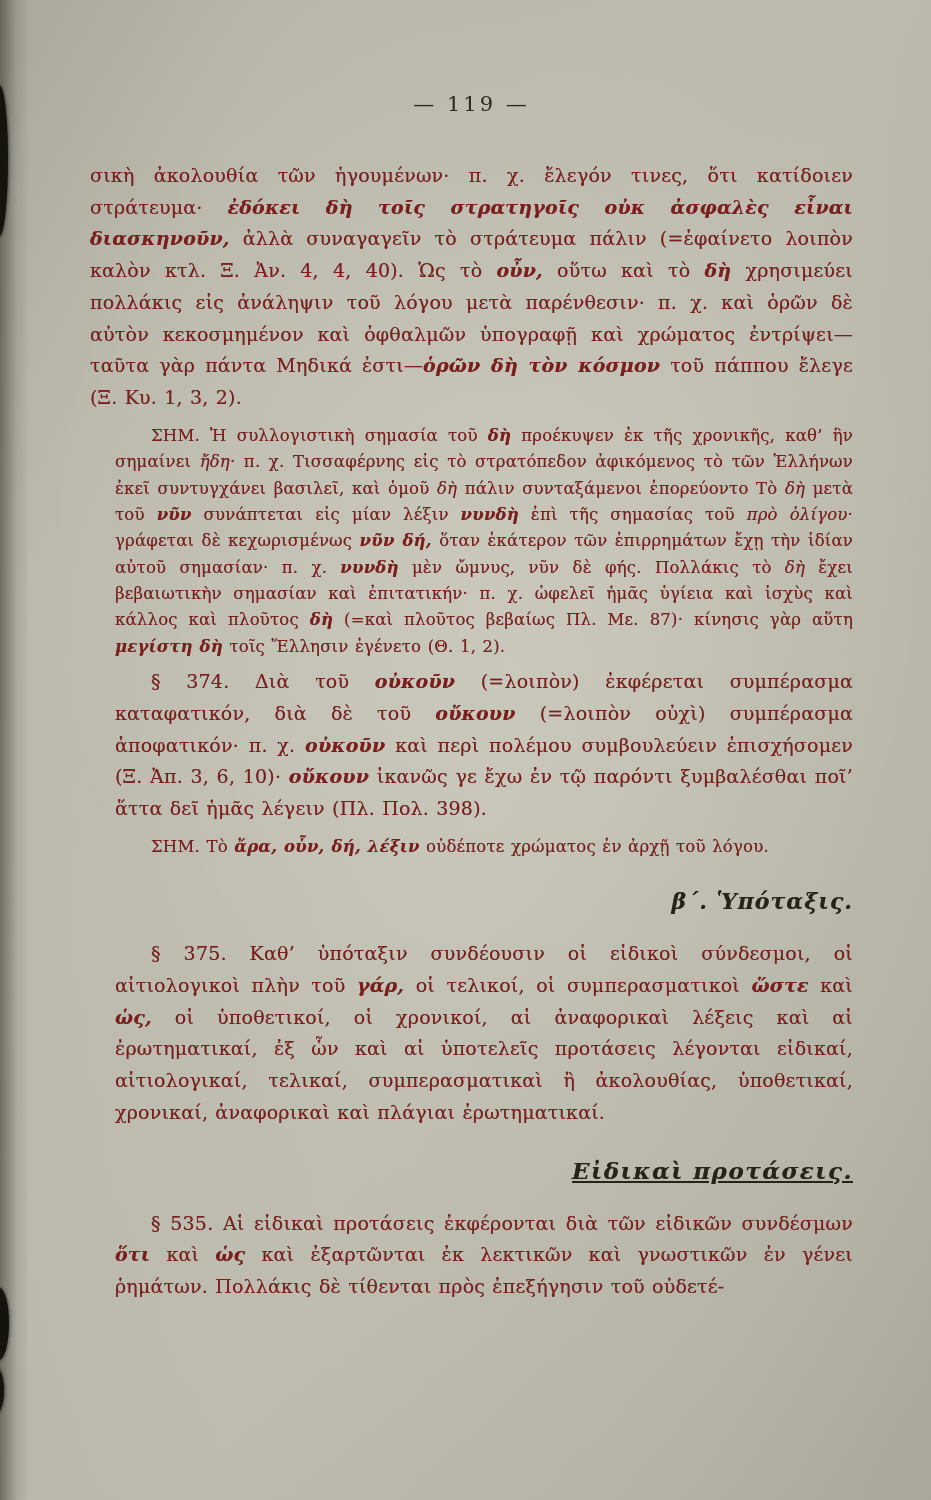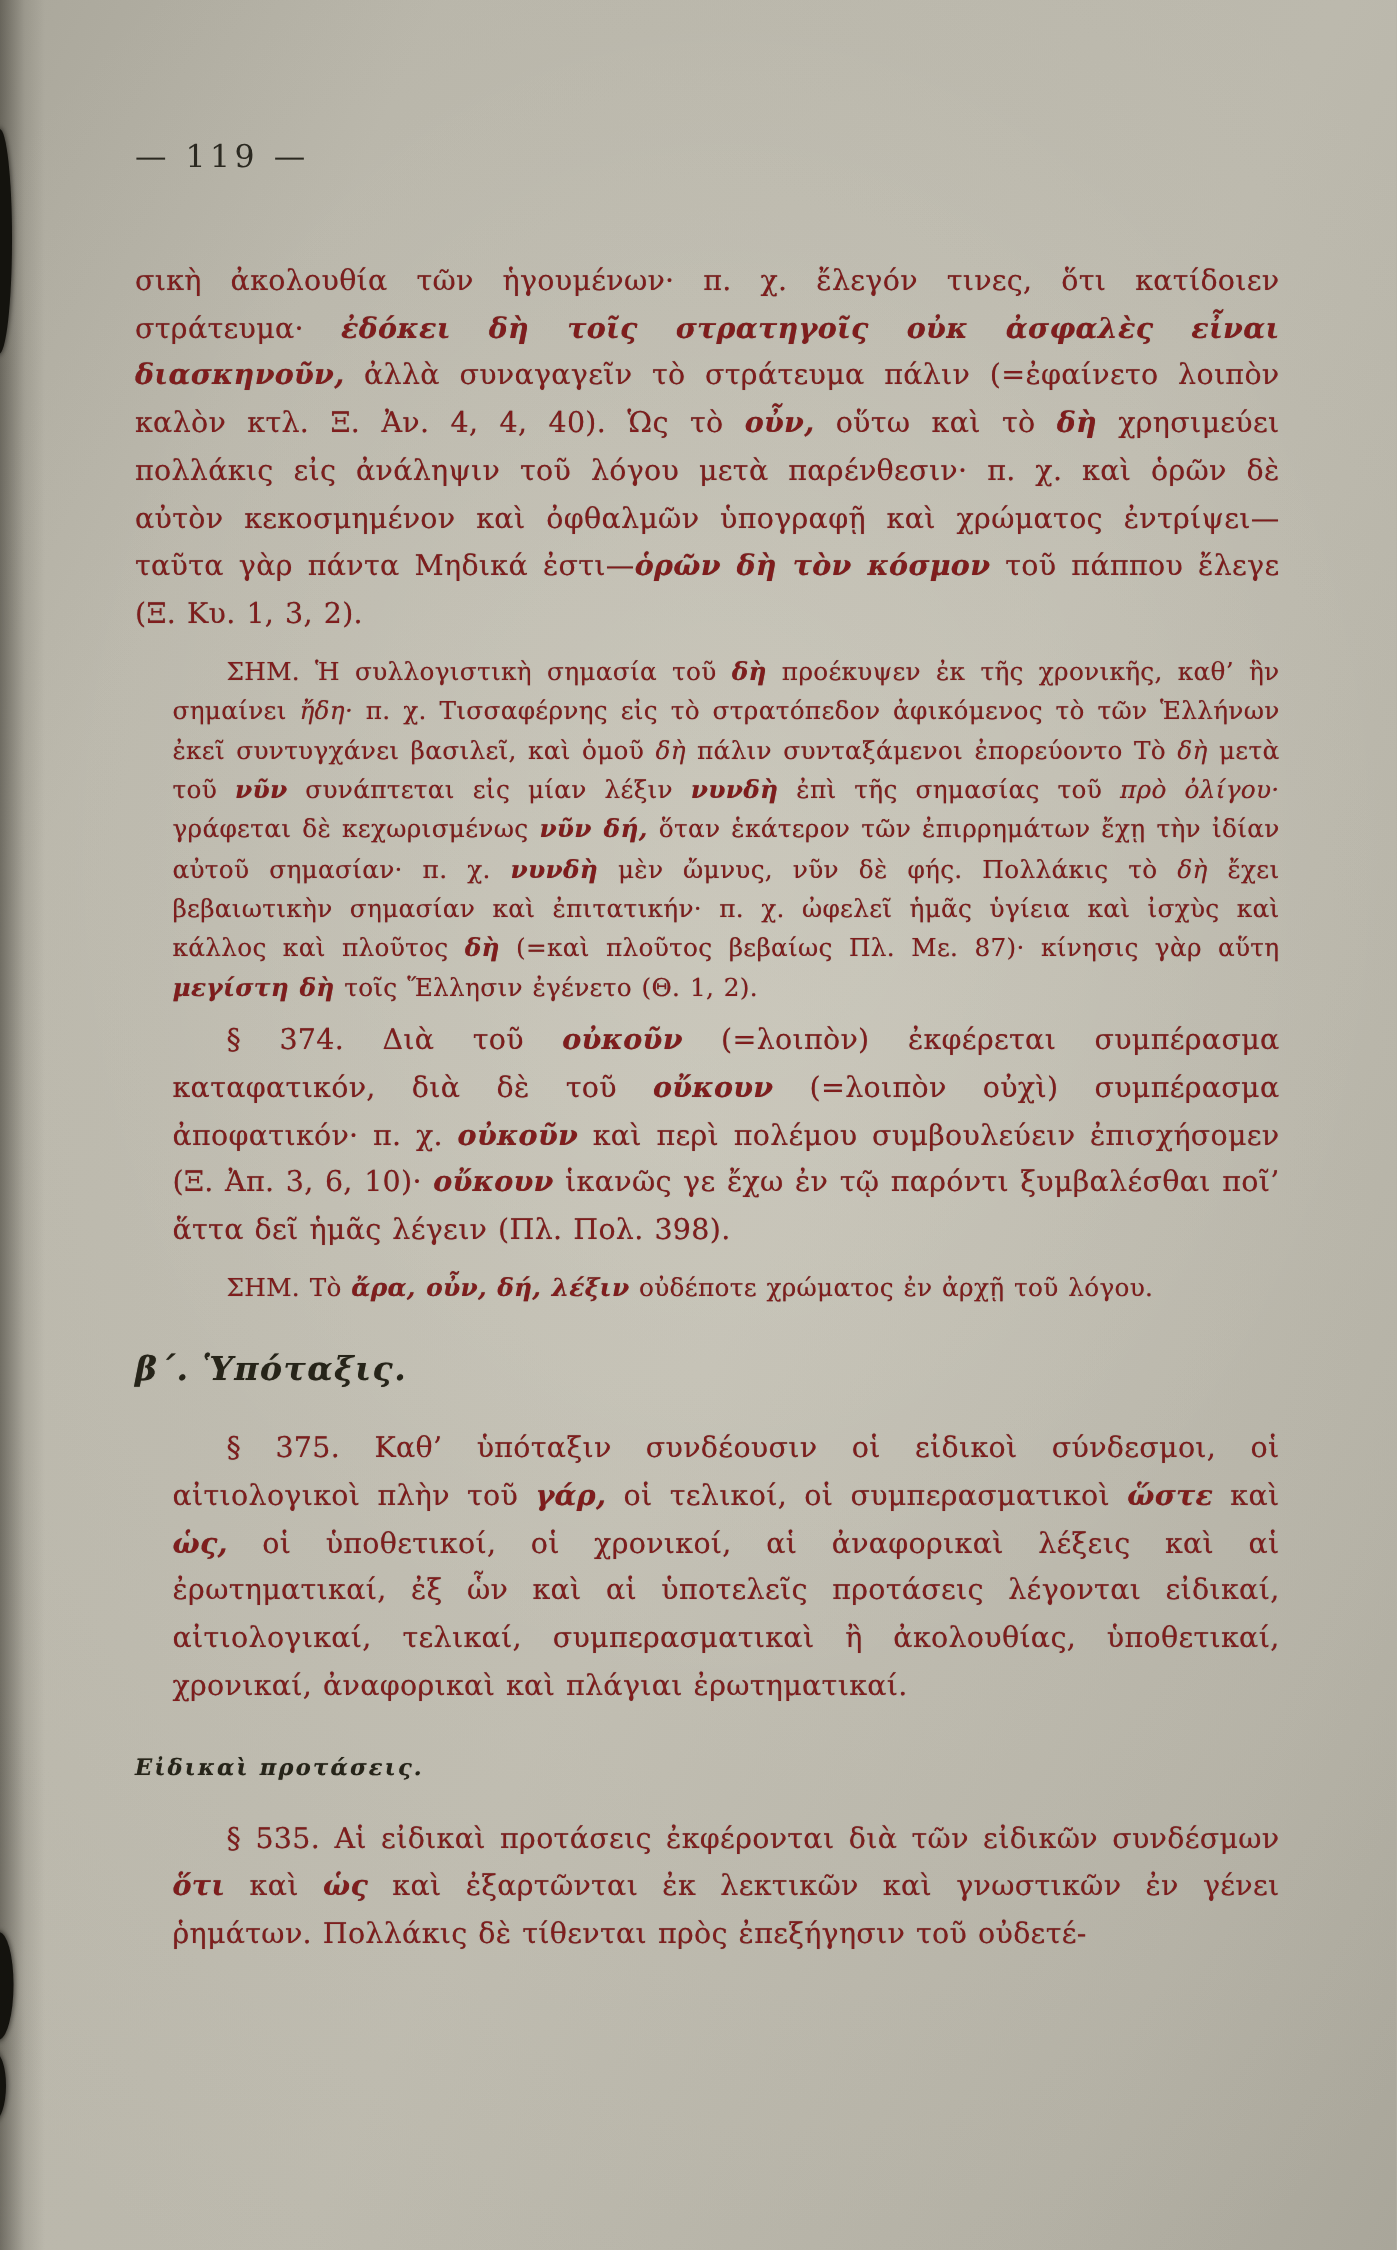--- a/index.html
+++ b/index.html
@@ -30,25 +30,25 @@
   }
   .ink-blot.one  { left: -9px;  top: 86px;   width: 17px; height: 150px; }
   .ink-blot.two  { left: -11px; top: 1288px; width: 20px; height: 72px;  }
   .ink-blot.three{ left: -12px; top: 1368px; width: 16px; height: 46px;  }
 
   .page-inner {
     position: absolute; inset: 0;
     padding: 92px 78px 40px 90px;
   }
   .page-number {
-    text-align: left;
+    text-align: center;
     font-size: 21px;
     letter-spacing: 3px;
     color: #2b2921;
-    margin-bottom: 56px;
+    margin-bottom: 44px;
   }
 
   .text-column { width: 100%; }
   .text-column p {
     text-align: justify;
     font-size: 19px;
     line-height: 1.67;
     letter-spacing: 0.2px;
     word-spacing: 1px;
     color: #7f1d1d;
@@ -58,30 +58,30 @@
   .text-column p + p { margin-top: 6px; }
   .text-column p.note {
     font-size: 16.5px;
     line-height: 1.6;
     margin-top: 9px;
   }
   .b { font-weight: bold; }
   .i { font-style: italic; }
 
   .heading {
-    text-align: left;
+    text-align: right;
     font-weight: bold;
     font-style: italic;
     font-size: 22px;
     letter-spacing: 1px;
     color: #262419;
     margin: 28px 0 24px;
     text-shadow: 0 0 0.5px rgba(38,36,26,0.55);
   }
-  .heading.subsection { font-size: 15px; letter-spacing: 1.5px; }
+  .heading.subsection { font-size: 23px; letter-spacing: 1.5px; text-decoration: underline; }
 </style>
 </head>
 <body>
 
 <div class="vignette"></div>
 <div class="binding-shadow"></div>
 <div class="ink-blot one"></div>
 <div class="ink-blot two"></div>
 <div class="ink-blot three"></div>
 

